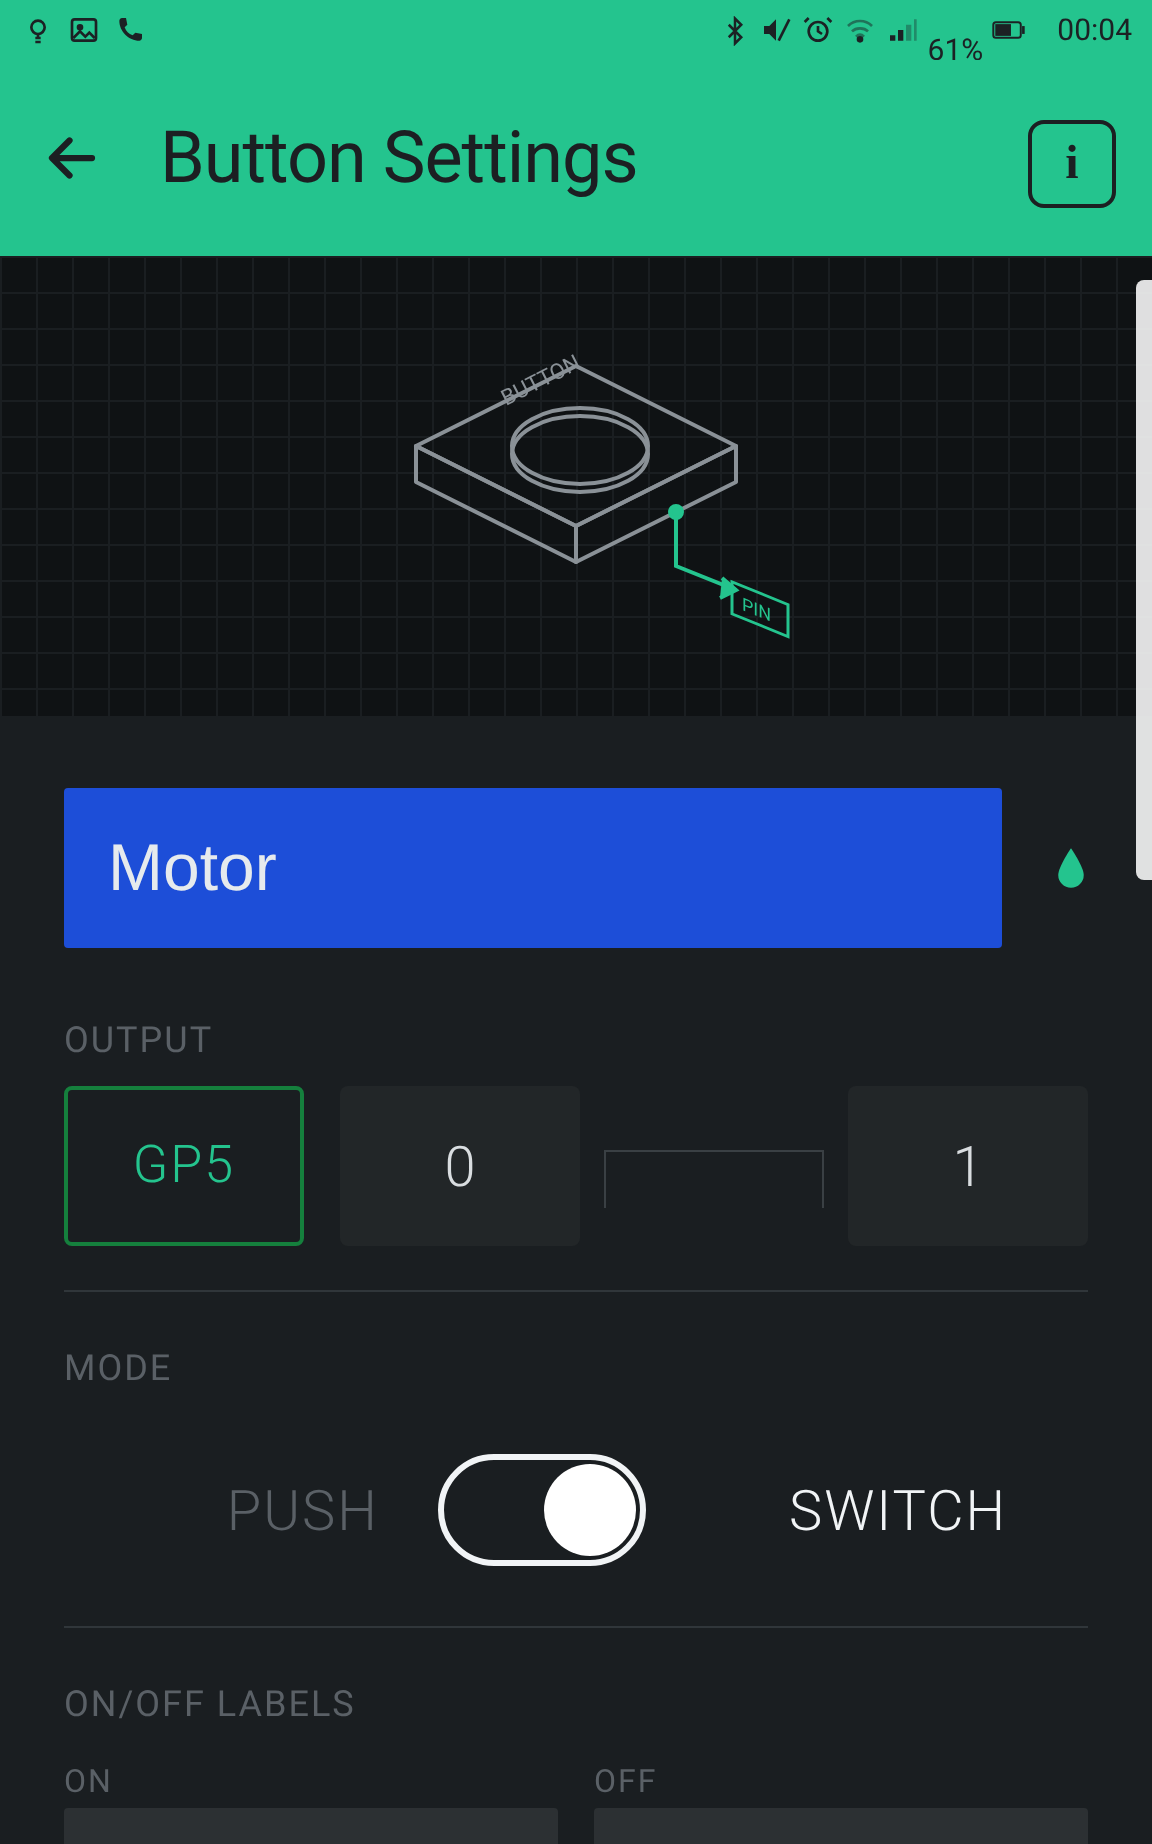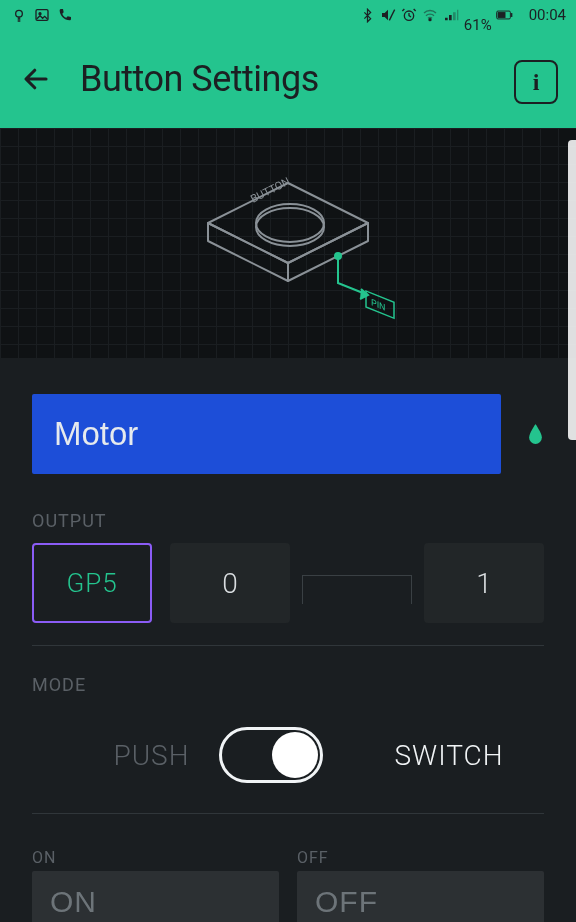--- a/index.html
+++ b/index.html
@@ -125,21 +125,21 @@
   .out-cell {
     width: 120px; height: 80px;
     background: #222628;
     display:flex; align-items:center; justify-content:center;
     font-size: 28px;
     color: #d9dde0;
     border-radius: 4px;
     font-weight:300;
   }
   .gp-cell {
-    border: 2px solid #8b5cf6;
+    border: 2px solid #15803d;
     background: transparent;
     color: #24c48e;
     font-size: 26px;
     letter-spacing: 1px;
   }
   .out-spacer { flex:1; position:relative; height:80px; }
   .out-spacer::after{
     content:"";
     position:absolute;
     left:-6px; right:-6px; top:32px;
@@ -328,20 +328,21 @@
     <div class="toggle">
       <div class="toggle-knob"></div>
     </div>
     <span class="mode-label mode-switch">SWITCH</span>
   </div>
 </div>
 
 <div class="divider"></div>
 
 <div class="section">
+  <div class="section-label">ON/OFF LABELS</div>
   <div class="onoff-row">
     <div class="onoff-col">
       <div class="onoff-sublabel">ON</div>
       <input class="onoff-input" value="ON" style="">
     </div>
     <div class="onoff-col">
       <div class="onoff-sublabel">OFF</div>
       <input class="onoff-input" value="OFF" style="">
     </div>
   </div>

